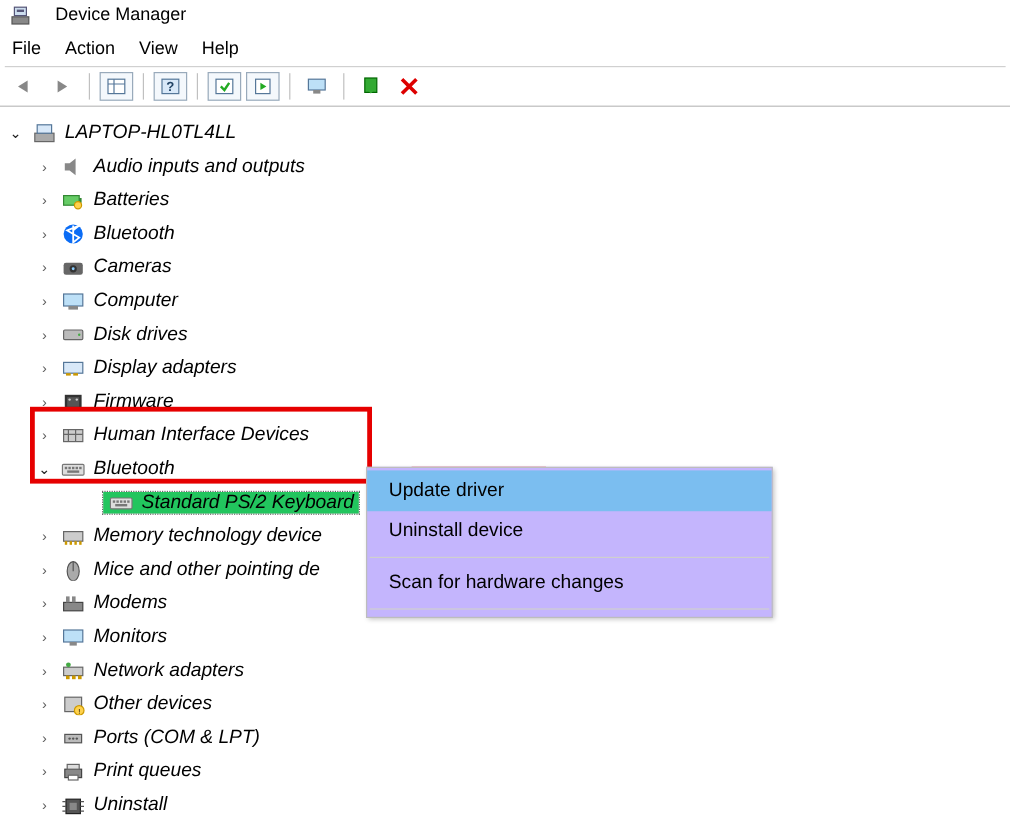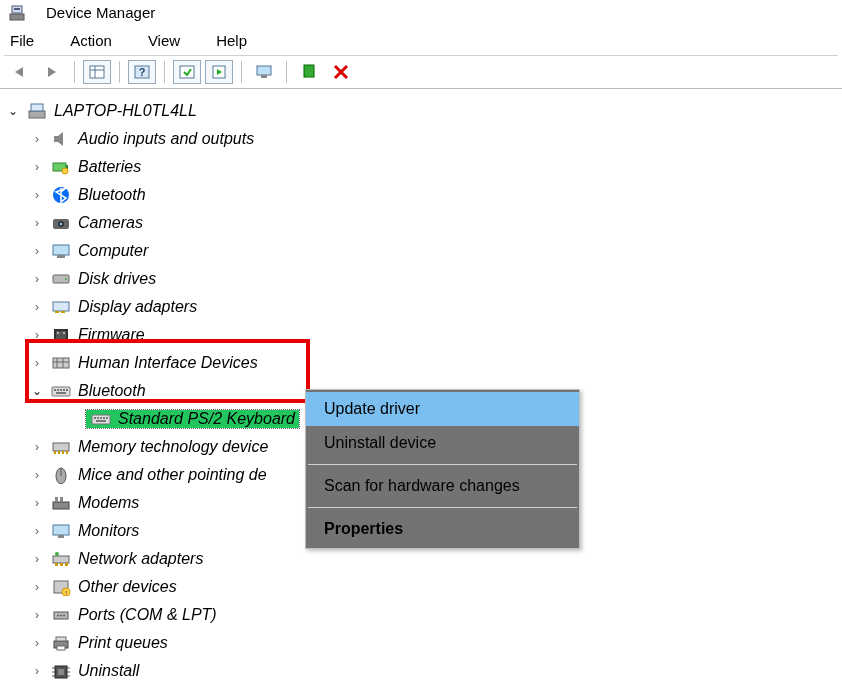--- a/index.html
+++ b/index.html
@@ -16,21 +16,21 @@
   .titlebar {
     display: flex;
     align-items: flex-start;
     padding: 4px 8px 6px 8px;
     gap: 20px;
   }
   .titlebar .icon { width:18px; height:18px; }
   .title-text { font-size: 15px; }
   .menubar {
     display: flex;
-    gap: 36px;
+    gap: 20px;
     padding: 4px 10px 6px 10px;
     font-size: 15px;
   }
   .menubar span { cursor: default; }
   .sep-line { height:1px; background:#d0d0d0; margin:0 4px; }
   .toolbar {
     display:flex;
     align-items:center;
     gap:4px;
     padding:4px 6px;
@@ -80,22 +80,22 @@
   .red-box {
     border:4px solid #e60000;
     position:absolute;
     pointer-events:none;
   }
   #red-box-1 { left:25px; top:250px; width:285px; height:64px; }
   #red-box-2 { left:343px; top:300px; width:112px; height:36px; }
   .context-menu {
     position:absolute;
     left:305px; top:300px;
-    width:275px;
-    background:#737373;
+    width:339px;
+    background:#c4b5fd;
     border:1px solid #bdbdbd;
     box-shadow:2px 2px 4px rgba(0,0,0,0.25);
     padding:2px 0;
     font-size:16px;
   }
   .cm-item {
     padding:8px 18px;
   }
   .cm-item.hl { background:#7bbef0; color:#000; }
   .cm-sep { height:1px; background:#cfcfcf; margin:4px 2px;}
@@ -439,15 +439,14 @@
 
   <div id="red-box-1" class="red-box"></div>
   <div id="red-box-2" class="red-box"></div>
 
   <div class="context-menu" id="ctx">
       <div class="cm-item hl">Update driver</div>
       <div class="cm-item">Uninstall device</div>
       <div class="cm-sep"></div>
       <div class="cm-item">Scan for hardware changes</div>
       <div class="cm-sep"></div>
-      <div class="cm-item cm-bold">Properties</div>
     </div>
 </div>
 
 </body></html>

